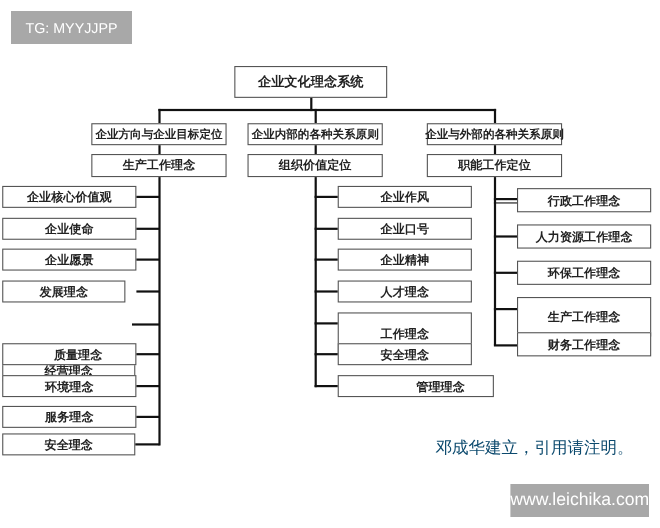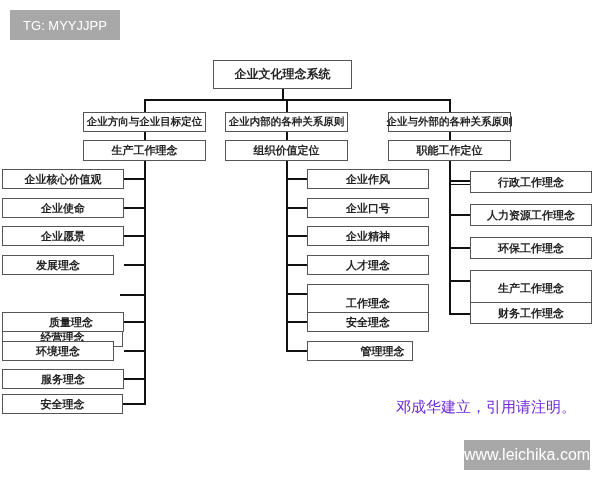--- a/index.html
+++ b/index.html
@@ -4,21 +4,21 @@
 <style>
   html, body { margin:0; padding:0; }
   body { width:600px; height:480px; background:#ffffff; position:relative; overflow:hidden;
          font-family: "DejaVu Sans", "Liberation Sans", sans-serif; }
   .box { position:absolute; box-sizing:border-box; border:1.5px solid #555; background:#fff;
          display:flex; align-items:center; justify-content:center; font-size:11px; font-weight:bold;
          color:#222; white-space:nowrap; }
   .line { position:absolute; background:#111; }
   .wm { position:absolute; background:#a8a8a8; color:#fff; display:flex; align-items:center; justify-content:center;
         font-family: "Liberation Sans", sans-serif; }
-  .credit { position:absolute; font-family: Liberation Serif, serif; font-size:15px; color:#6d28d9; }
+  .credit { position:absolute; font-family: Liberation Serif, serif; font-size:15px; color:#0c4a6e; }
 </style>
 </head>
 <body>
 
 <div class="wm" style="left:10px;top:10px;width:110px;height:30px;font-size:13px;">TG: MYYJJPP</div>
 <div class="wm" style="left:464px;top:440px;width:126px;height:30px;font-size:16px;">www.leichika.com</div>
 
 <div class="box" style="left:213px;top:60px;width:139px;height:29px;font-size:12px;">企业文化理念系统</div>
 <div class="line" style="left:282px;top:89px;width:2px;height:12px;"></div>
 <div class="line" style="left:144px;top:99px;width:307px;height:2px;"></div>
@@ -50,40 +50,40 @@
 <div class="box" style="left:2px;top:198px;width:122px;height:20px;">企业使命</div>
 <div class="line" style="left:124px;top:207px;width:21px;height:2px;"></div>
 <div class="box" style="left:2px;top:226px;width:122px;height:20px;">企业愿景</div>
 <div class="line" style="left:124px;top:235px;width:21px;height:2px;"></div>
 <div class="box" style="left:2px;top:255px;width:112px;height:20px;">发展理念</div>
 <div class="line" style="left:124px;top:264px;width:21px;height:2px;"></div>
 <div class="box" style="left:2px;top:283px;width:121px;height:20px;margin-top:44px;">经营理念</div>
 <div class="line" style="left:120px;top:294px;width:25px;height:2px;"></div>
 <div class="box" style="left:2px;top:312px;width:122px;height:20px;padding-left:16px;">质量理念</div>
 <div class="line" style="left:124px;top:321px;width:21px;height:2px;"></div>
-<div class="box" style="left:2px;top:341px;width:112px;height:20px;">环境理念</div>
+<div class="box" style="left:2px;top:341px;width:122px;height:20px;">环境理念</div>
 <div class="line" style="left:124px;top:350px;width:21px;height:2px;"></div>
 <div class="box" style="left:2px;top:369px;width:122px;height:20px;">服务理念</div>
 <div class="line" style="left:124px;top:378px;width:21px;height:2px;"></div>
 <div class="box" style="left:2px;top:394px;width:121px;height:20px;">安全理念</div>
 <div class="line" style="left:123px;top:403px;width:22px;height:2px;"></div>
 
 <div class="box" style="left:307px;top:169px;width:122px;height:20px;">企业作风</div>
 <div class="line" style="left:286px;top:178px;width:21px;height:2px;"></div>
 <div class="box" style="left:307px;top:198px;width:122px;height:20px;">企业口号</div>
 <div class="line" style="left:286px;top:207px;width:21px;height:2px;"></div>
 <div class="box" style="left:307px;top:226px;width:122px;height:20px;">企业精神</div>
 <div class="line" style="left:286px;top:235px;width:21px;height:2px;"></div>
 <div class="box" style="left:307px;top:255px;width:122px;height:20px;">人才理念</div>
 <div class="line" style="left:286px;top:264px;width:21px;height:2px;"></div>
 <div class="box" style="left:307px;top:284px;width:122px;height:38px;">工作理念</div>
 <div class="line" style="left:286px;top:293px;width:21px;height:2px;"></div>
 <div class="box" style="left:307px;top:312px;width:122px;height:20px;">安全理念</div>
 <div class="line" style="left:286px;top:321px;width:21px;height:2px;"></div>
-<div class="box" style="left:307px;top:341px;width:106px;height:20px;padding-left:45px;">管理理念</div>
+<div class="box" style="left:307px;top:341px;width:142px;height:20px;padding-left:45px;">管理理念</div>
 <div class="line" style="left:286px;top:350px;width:21px;height:2px;"></div>
 
 <div class="box" style="left:470px;top:171px;width:122px;height:22px;">行政工作理念</div>
 <div class="line" style="left:449px;top:180px;width:21px;height:2px;"></div>
 <div class="line" style="left:449px;top:184px;width:21px;height:1px;"></div>
 <div class="box" style="left:470px;top:204px;width:122px;height:22px;">人力资源工作理念</div>
 <div class="line" style="left:449px;top:214px;width:21px;height:2px;"></div>
 <div class="box" style="left:470px;top:237px;width:122px;height:22px;">环保工作理念</div>
 <div class="line" style="left:449px;top:247px;width:21px;height:2px;"></div>
 <div class="box" style="left:470px;top:270px;width:122px;height:36px;">生产工作理念</div>

